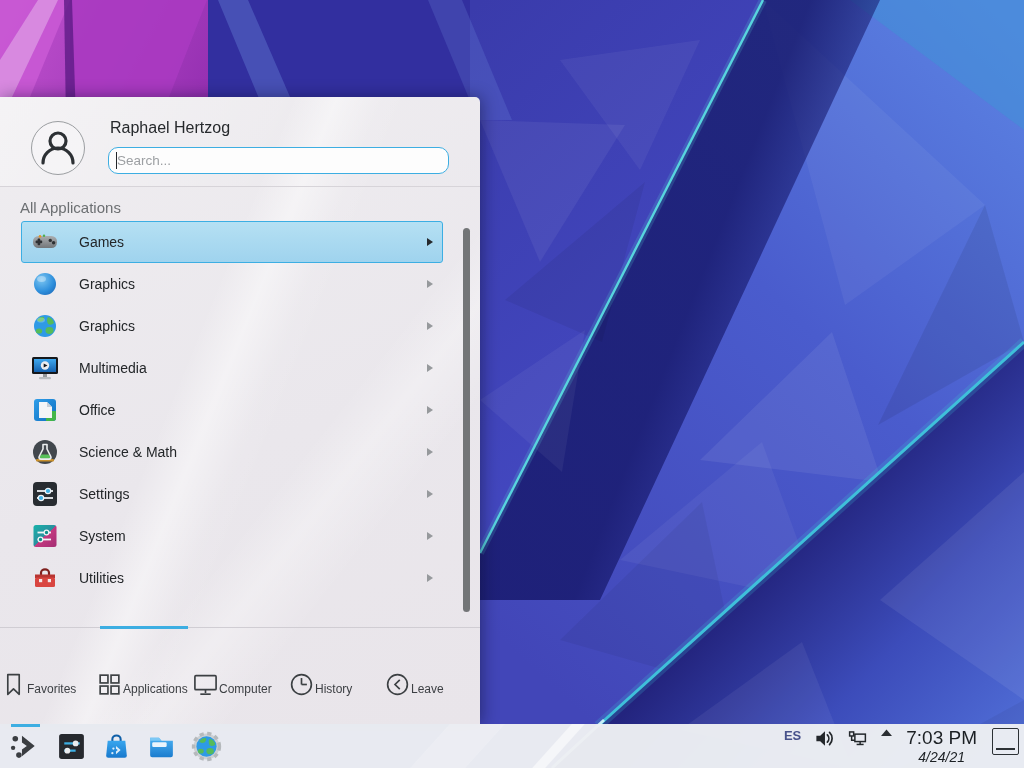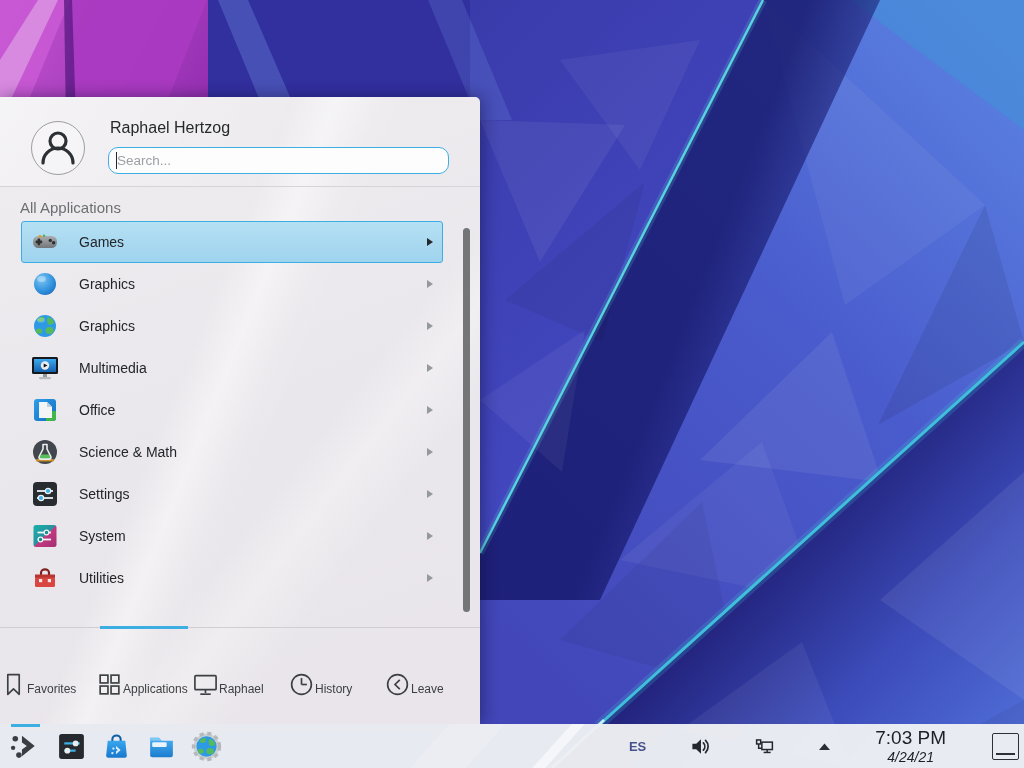--- a/index.html
+++ b/index.html
@@ -55,21 +55,21 @@
 
   
   #taskbar{position:absolute;left:0;top:724px;width:1024px;height:44px;z-index:3;
         background:rgba(237,239,243,.97);display:flex;align-items:center;}
   .tb-streak{position:absolute;top:0;bottom:0;pointer-events:none;}
   .launcher-cell{position:relative;width:34px;height:44px;margin-left:8px;
         display:flex;align-items:center;justify-content:center;}
   .launcher-indicator{position:absolute;top:0;left:3px;width:29px;height:3px;background:#3daee2;}
   .tb-app{width:31px;height:31px;margin-left:14px;}
   .tb-app svg,.launcher-cell svg{display:block;width:100%;height:100%;}
-  .tray{margin-left:auto;display:flex;align-items:center;gap:31px;}
+  .tray{margin-left:auto;display:flex;align-items:flex-start;}
   .kbd-layout{font-size:13px;font-weight:bold;color:#47518a;margin-right:13px;}
   .tray-icon{width:21px;height:21px;margin-right:12px;}
   .tray-caret{width:13px;height:9px;margin-right:13px;}
   .clock{text-align:center;color:#1c2024;margin-right:15px;line-height:1;}
   .clock .time{font-size:19px;}
   .clock .date{font-size:14px;margin-top:3px;font-style:italic;}
   .show-desktop{width:25px;height:25px;border:1.6px solid #2c3135;border-radius:2px;
         position:relative;margin-right:5px;background:transparent;}
   .show-desktop::after{content:"";position:absolute;left:3px;right:3px;bottom:4px;height:1.6px;background:#2c3135;}
 </style>
@@ -330,21 +330,21 @@
       </div>
 
       <div class="tab">
         <svg class="tab-icon" viewBox="0 0 26 26">
           <g fill="none" stroke="#3c4043" stroke-width="1.6">
             <rect x="2.8" y="4.5" width="20.4" height="13.5" rx="1"></rect>
             <path d="M13,18 v3.2"></path>
               <path d="M8,22.3 h10"></path>
           </g>
         </svg>
-        <span class="tab-label">Raphael</span>
+        <span class="tab-label">Computer</span>
       </div>
 
       <div class="tab">
         <svg class="tab-icon" viewBox="0 0 26 26">
           <g fill="none" stroke="#3c4043" stroke-width="1.6">
             <circle cx="13" cy="13" r="9.5"></circle>
             <path d="M13,13 V6.8"></path>
               <path d="M13,13 H18.2"></path>
           </g>
         </svg>

